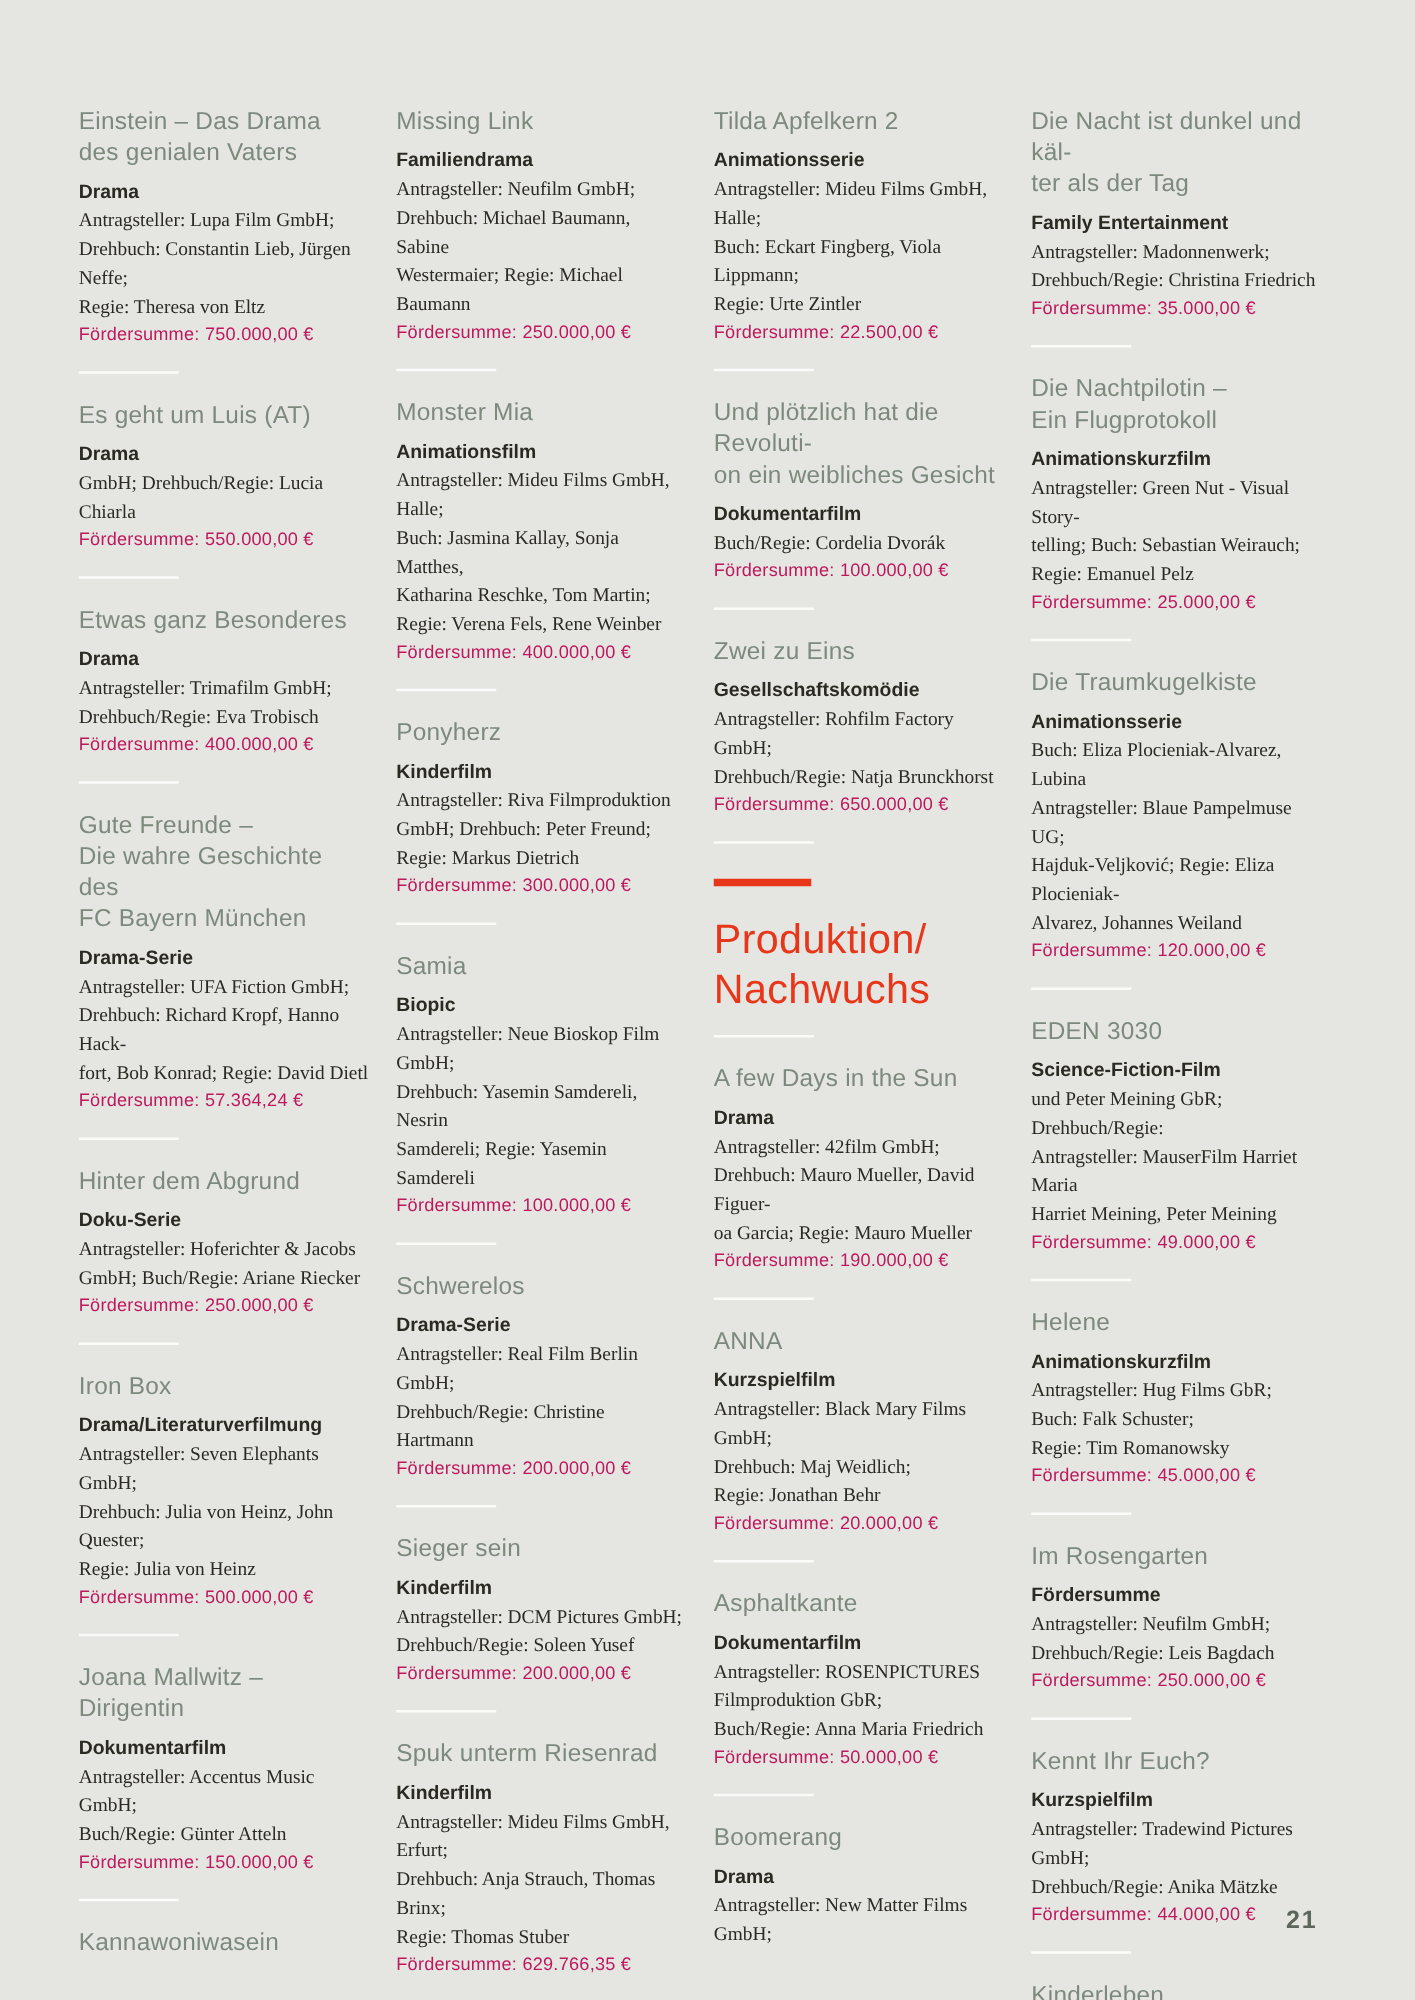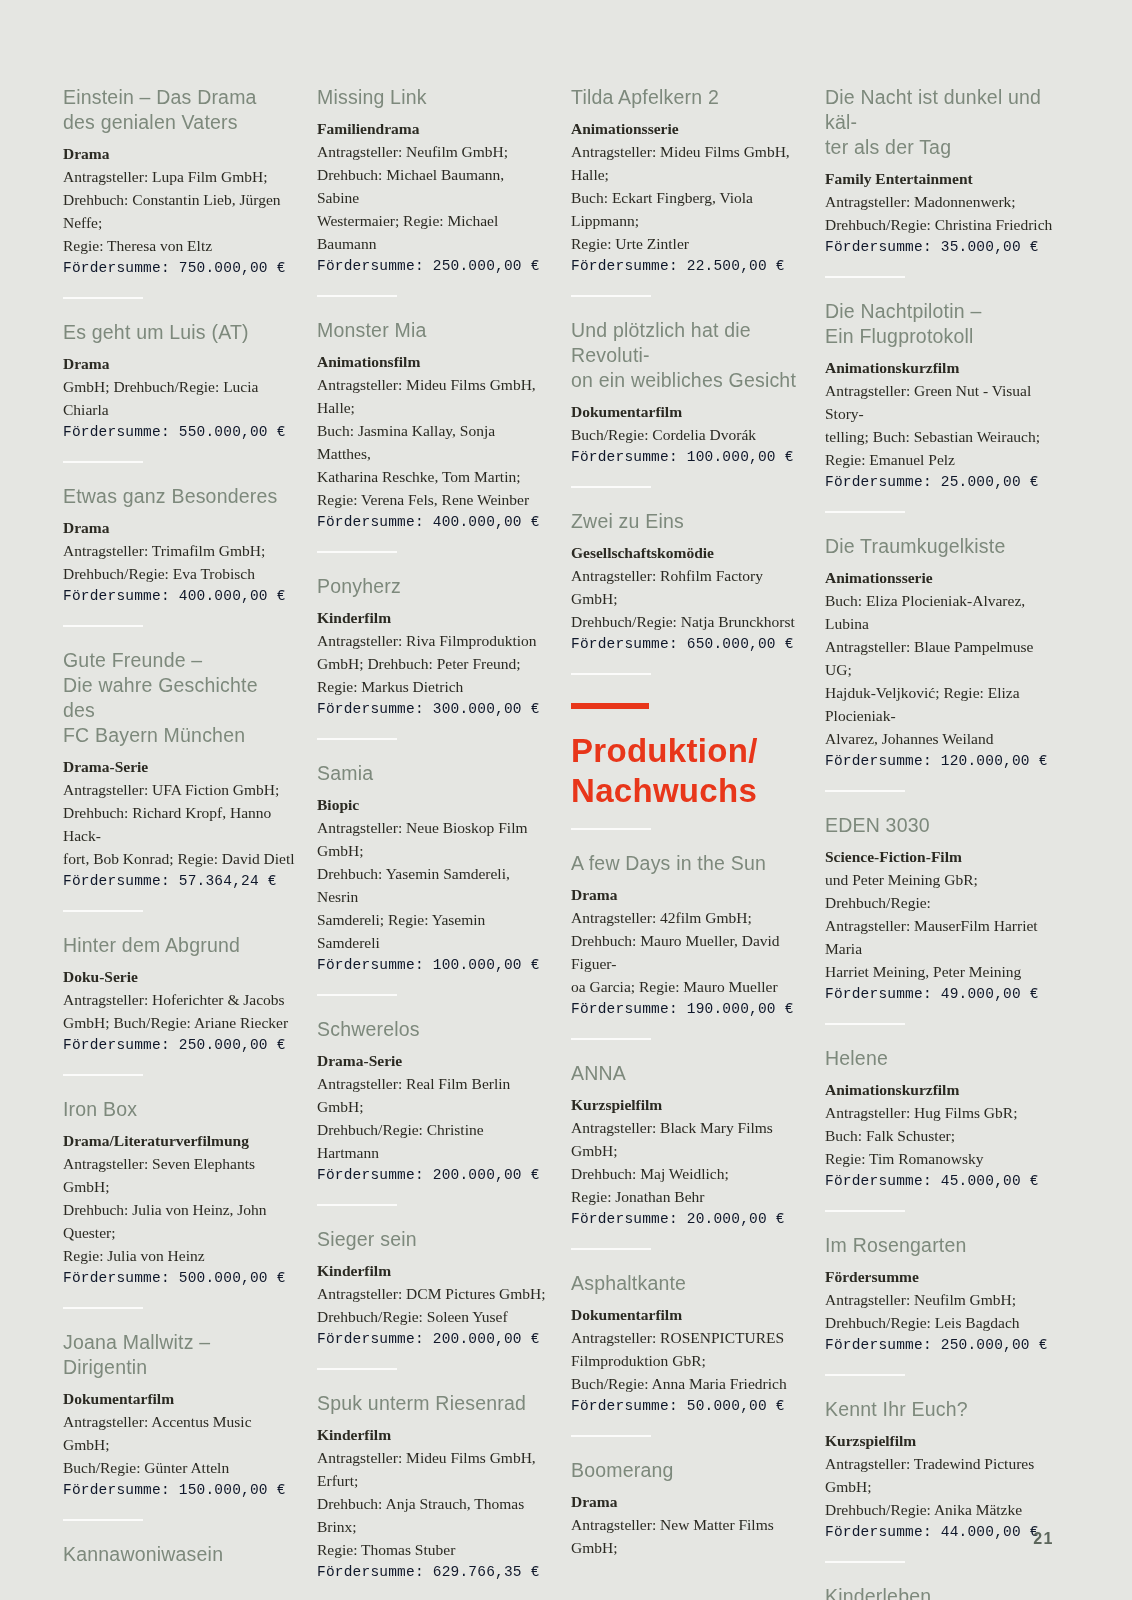--- a/index.html
+++ b/index.html
@@ -32,61 +32,61 @@
   .entry-title {
     font-family: "Liberation Sans", sans-serif;
     font-weight: normal;
     font-size: 19.5px;
     line-height: 25px;
     color: #7d897c;
     letter-spacing: 0.2px;
     margin-bottom: 7px;
   }
   .entry-genre {
-    font-family: Liberation Serif, serif;
+    font-family: Liberation Sans, sans-serif;
     font-weight: bold;
     font-size: 15.5px;
     line-height: 23px;
     color: #2b2a22;
   }
   .entry-details {
     font-family: "Liberation Serif", serif;
     font-size: 15.5px;
     line-height: 23px;
     color: #2b2a22;
   }
   .entry-amount {
-    font-family: Liberation Mono, monospace;
+    font-family: Liberation Sans, sans-serif;
     font-size: 14.5px;
     line-height: 23px;
-    color: #0f172a;
+    color: #be185d;
     letter-spacing: 0.2px;
   }
   .section-heading-block { margin: 28px 0 10px 0; }
   .section-rule {
     width: 78px;
     height: 6px;
     background: #e8361a;
     margin-bottom: 22px;
   }
   .section-heading {
     font-family: "Liberation Sans", sans-serif;
-    font-weight: bold;
+    font-weight: normal;
     font-size: 33px;
     line-height: 40px;
     color: #e8361a;
     letter-spacing: 0.3px;
   }
   .page-number {
     position: absolute;
     right: 78px;
     bottom: 52px;
     font-family: "Liberation Sans", sans-serif;
     font-weight: bold;
-    font-size: 16px;
+    font-size: 20px;
     color: #5c665b;
     letter-spacing: 1.5px;
     text-align: center;
   }
 </style>
 </head>
 <body>
 
 <div class="page">
     <div class="column">

